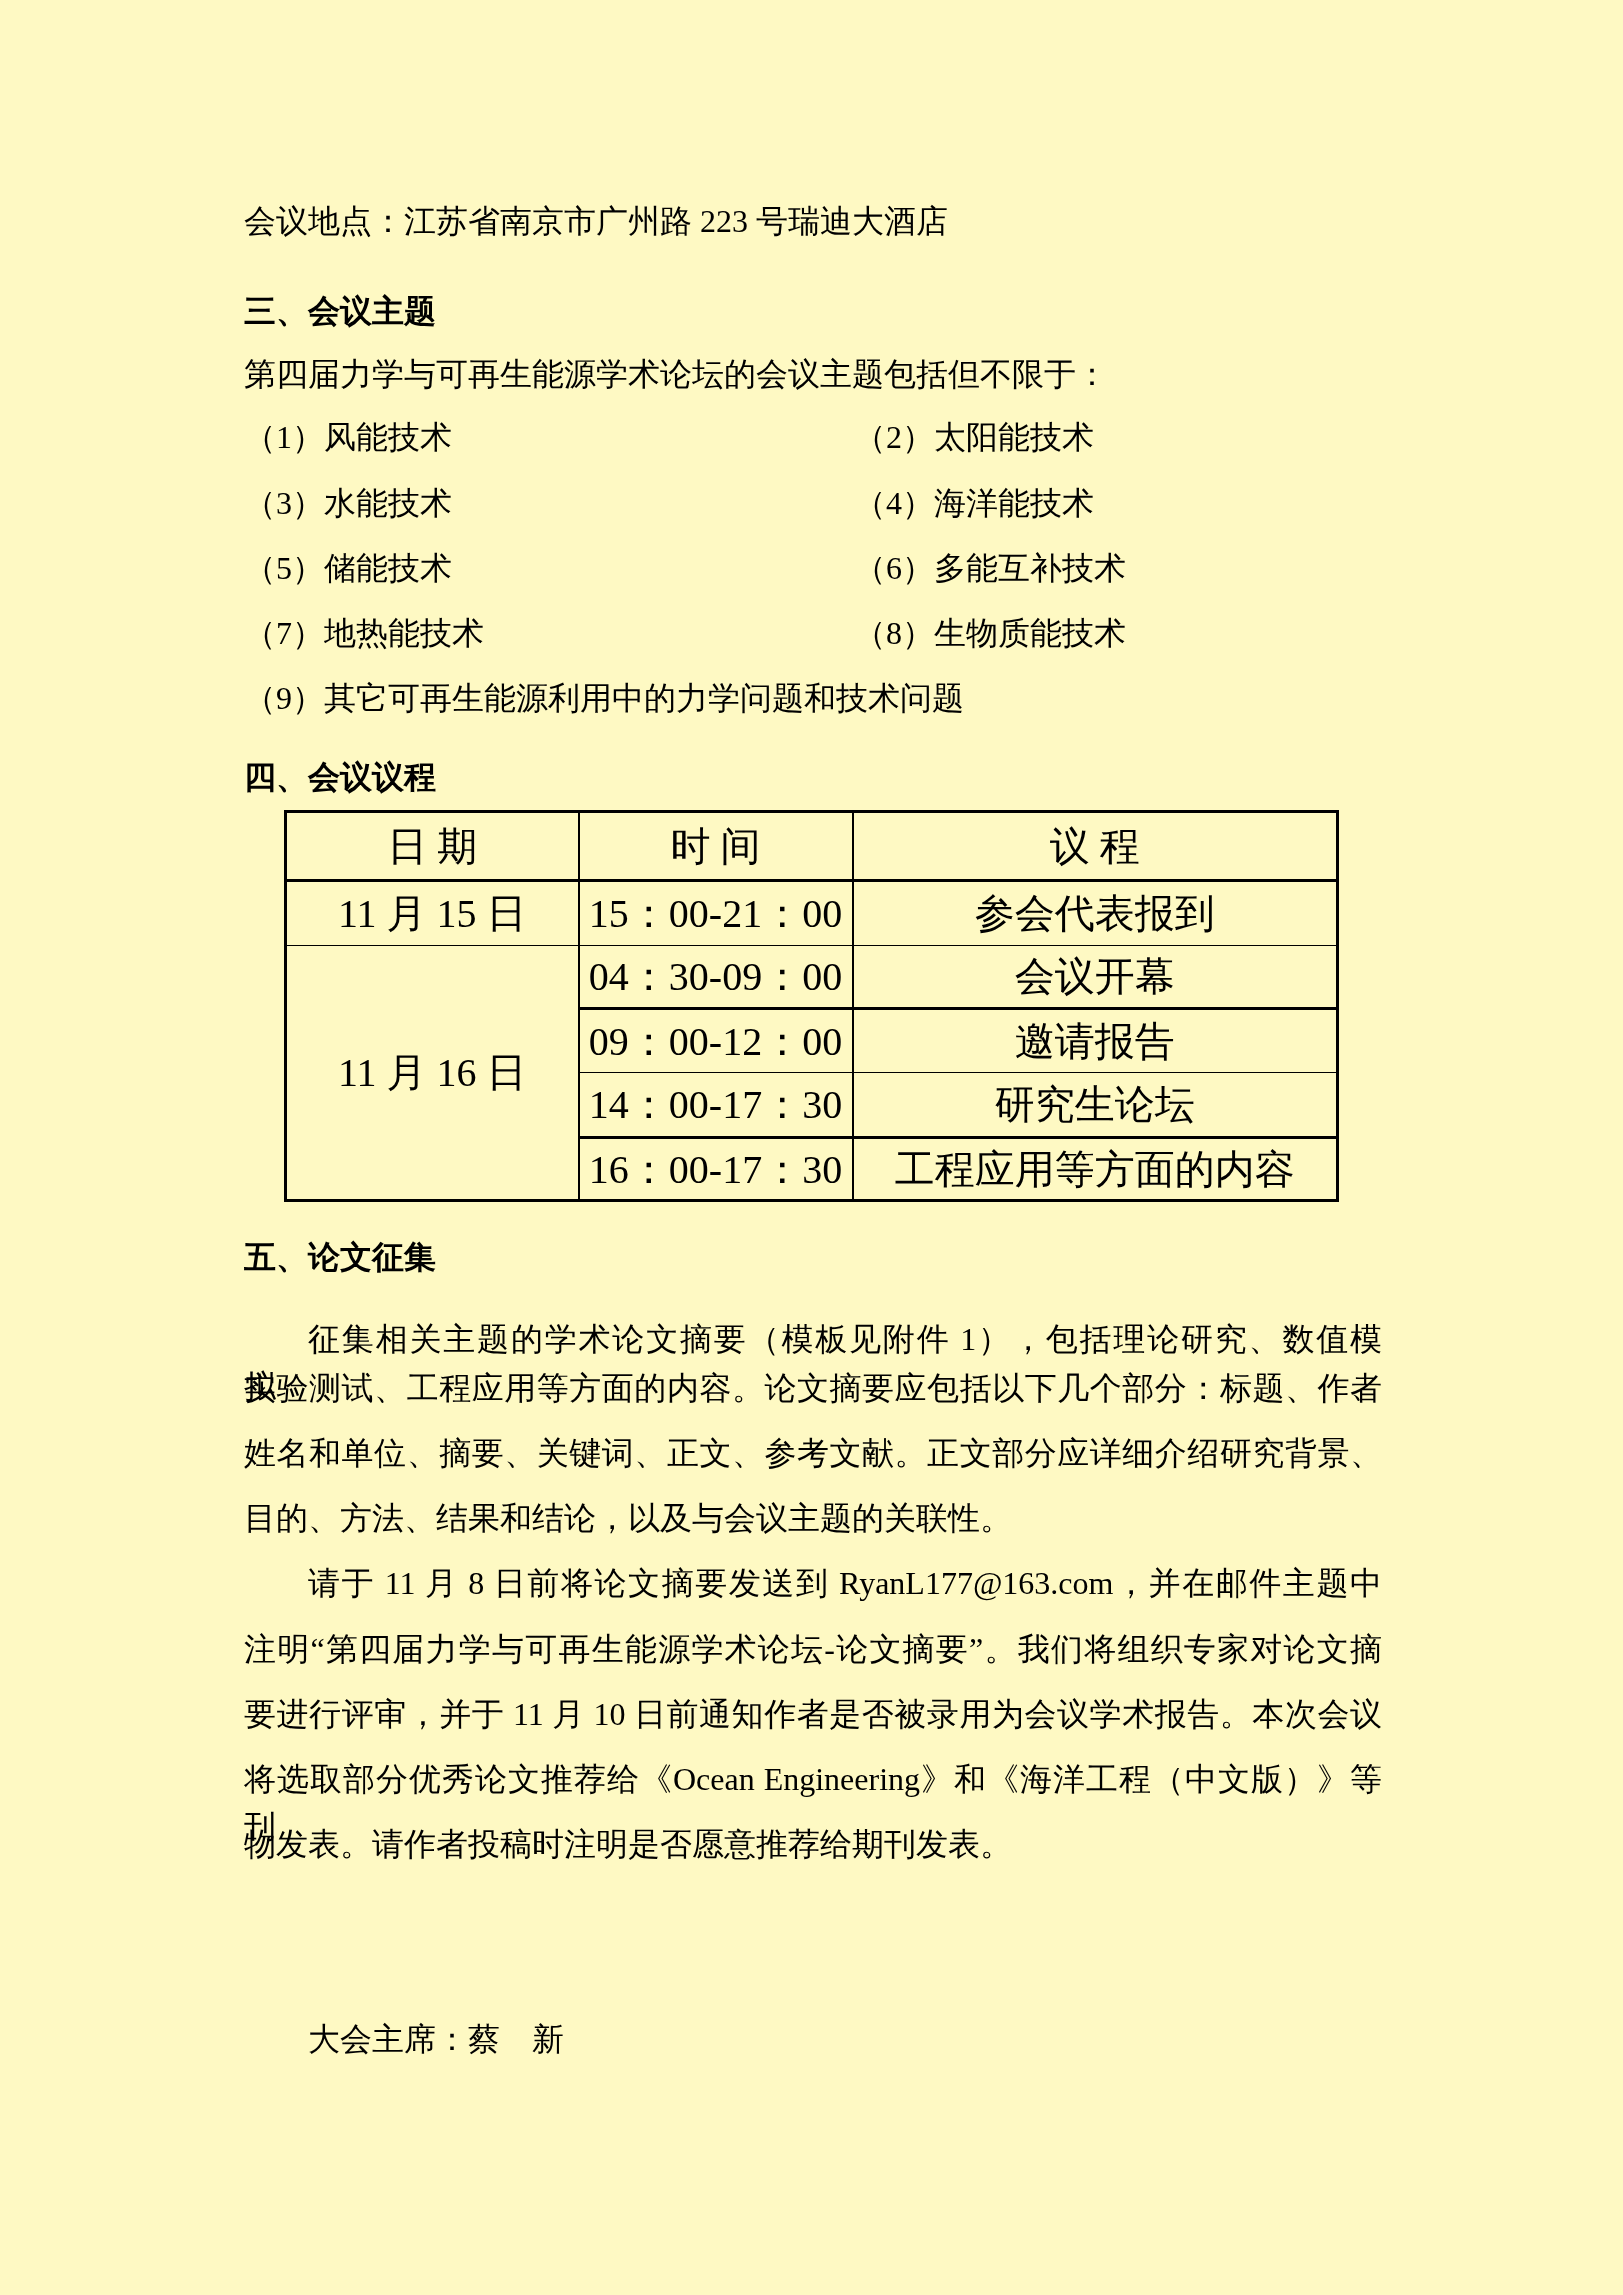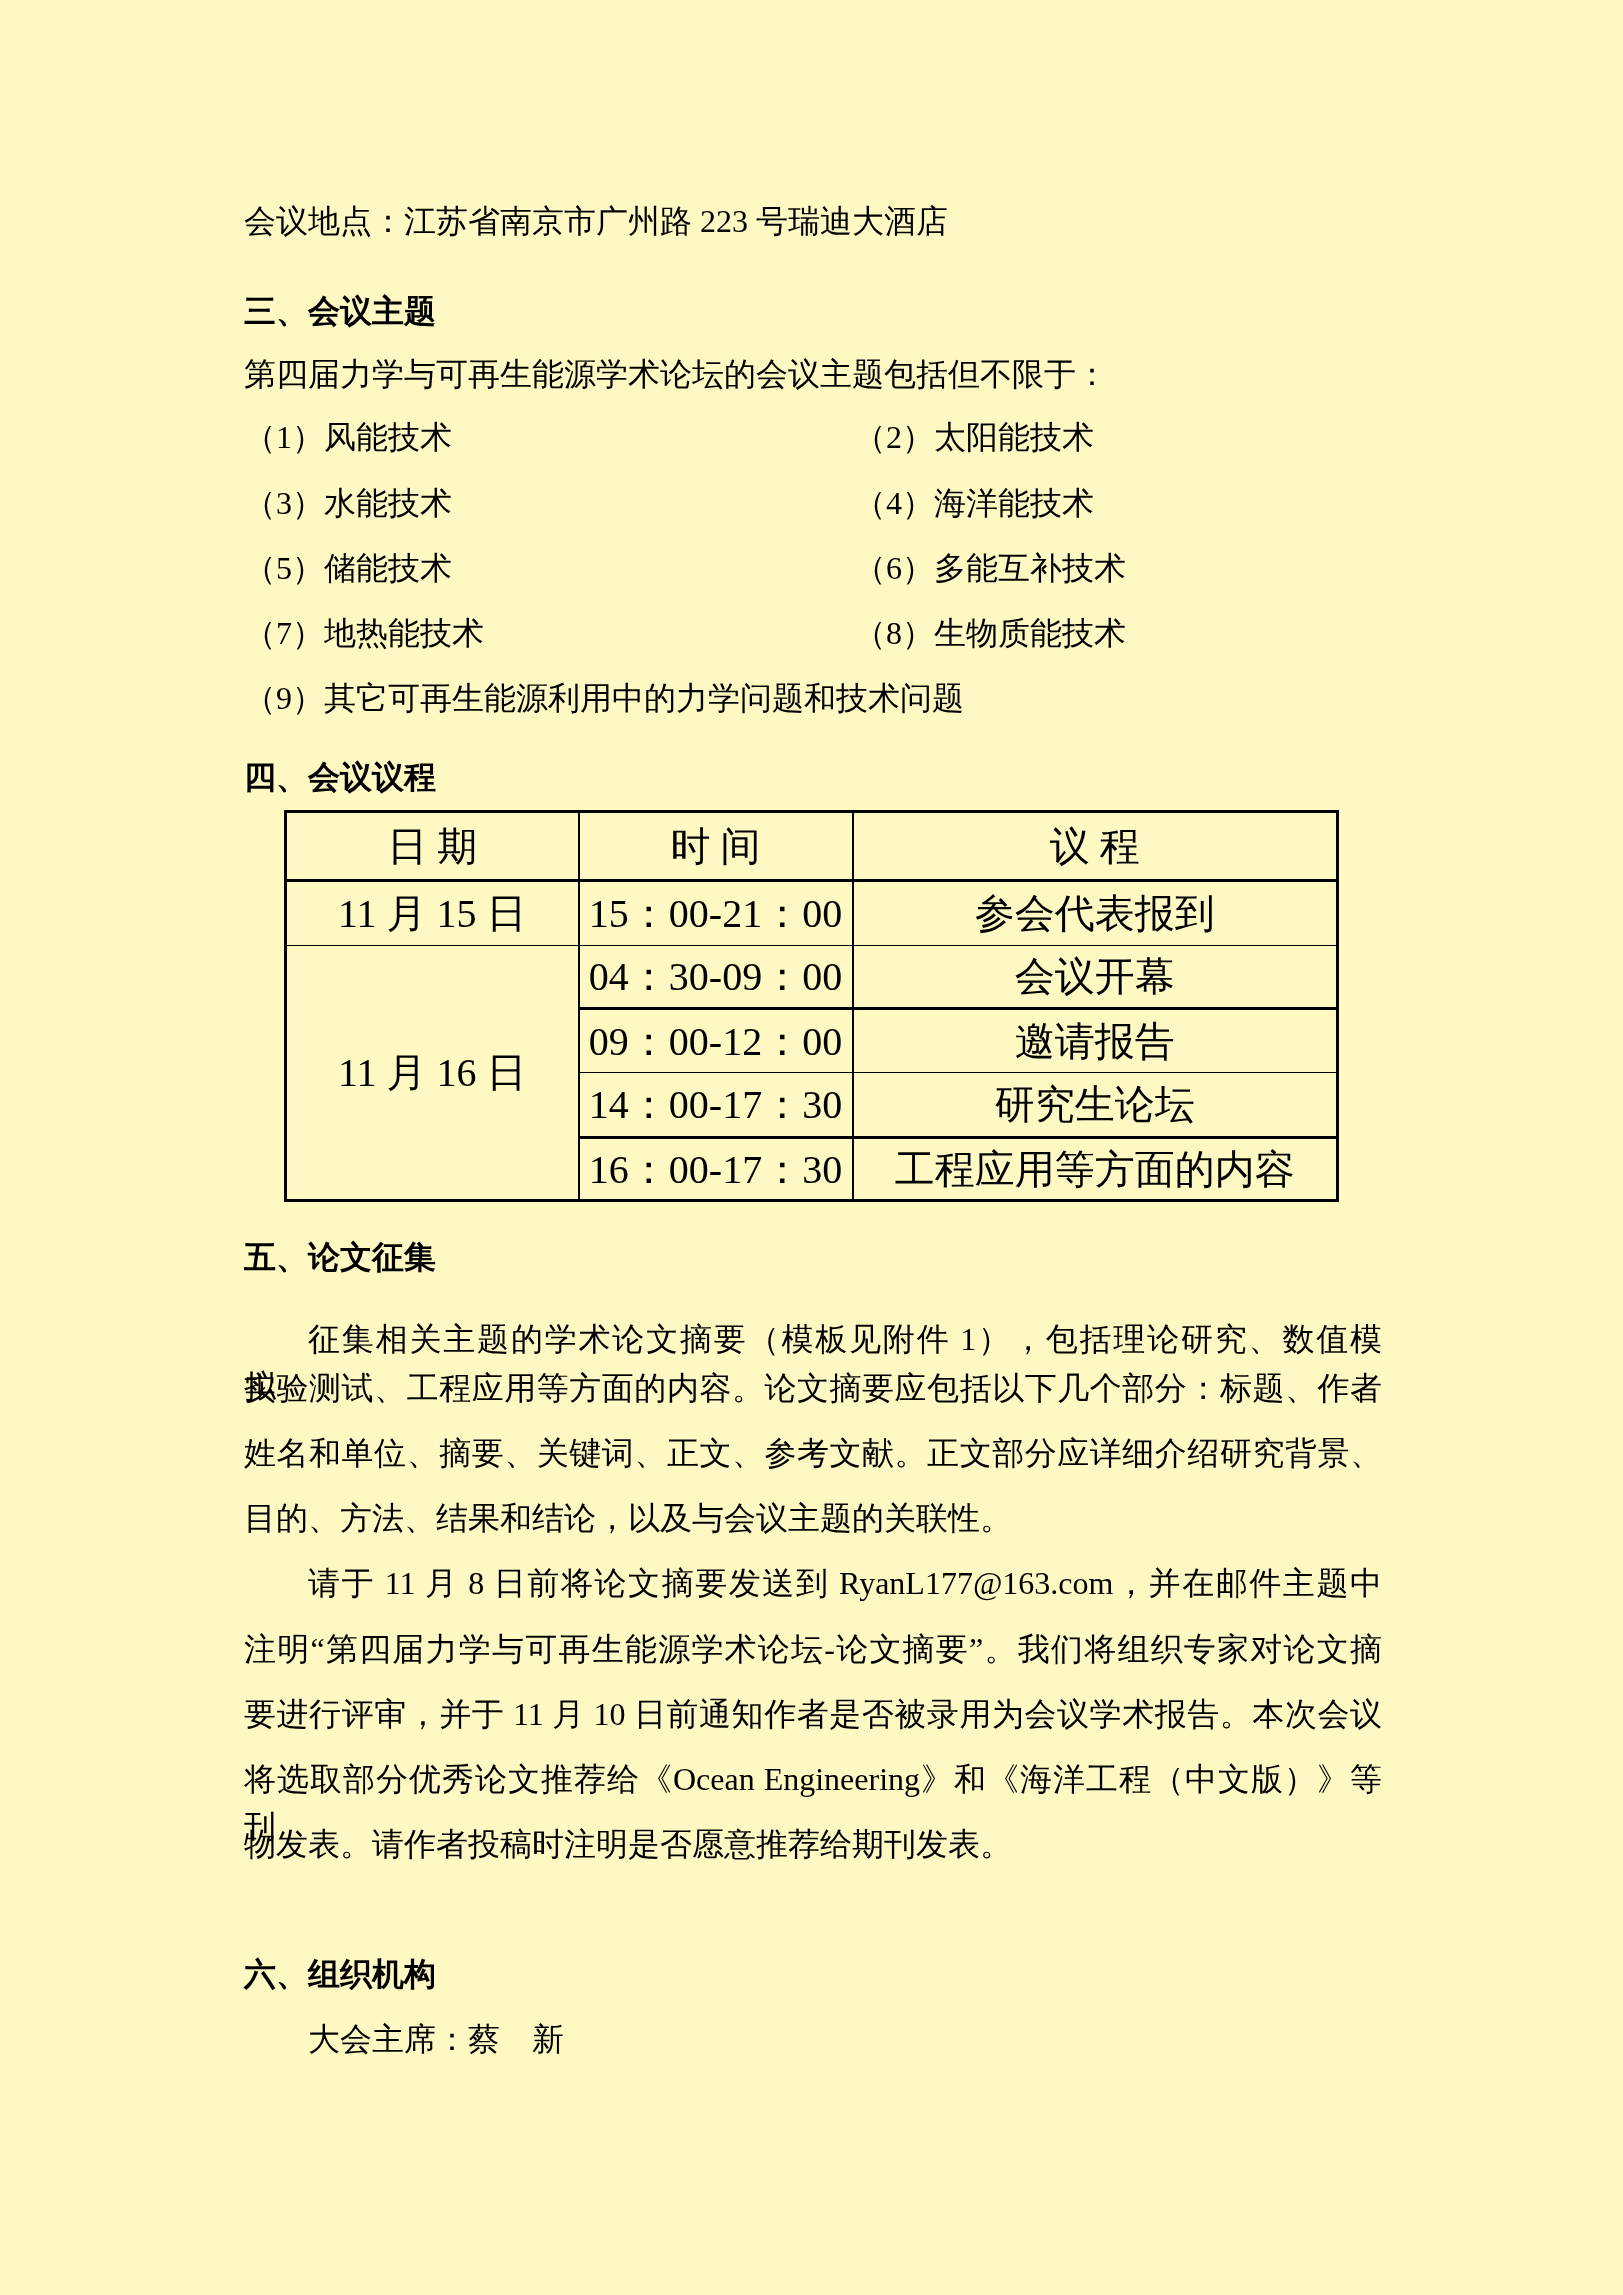--- a/index.html
+++ b/index.html
@@ -126,18 +126,17 @@
   <div class="tline jfull" style="top:1365px;">实验测试、工程应用等方面的内容。论文摘要应包括以下几个部分：标题、作者</div>
   <div class="tline jfull" style="top:1430px;">姓名和单位、摘要、关键词、正文、参考文献。正文部分应详细介绍研究背景、</div>
   <div class="tline wrapline" style="top:1495px;">目的、方法、结果和结论，以及与会议主题的关联性。</div>
 
   <div class="tline jfull indent" style="top:1560px;">请于 11 月 8 日前将论文摘要发送到 RyanL177@163.com，并在邮件主题中</div>
   <div class="tline jfull" style="top:1626px;">注明“第四届力学与可再生能源学术论坛-论文摘要”。我们将组织专家对论文摘</div>
   <div class="tline jfull" style="top:1691px;">要进行评审，并于 11 月 10 日前通知作者是否被录用为会议学术报告。本次会议</div>
   <div class="tline jfull" style="top:1756px;">将选取部分优秀论文推荐给《Ocean Engineering》和《海洋工程（中文版）》等刊</div>
   <div class="tline wrapline" style="top:1821px;">物发表。请作者投稿时注明是否愿意推荐给期刊发表。</div>
 
-  <div class="tline heading" style="top:1951px;">六、组织机构</div>
 
   <div class="tline indent" style="top:2016px;">大会主席：蔡　新</div>
 
 </div>
 
 
 </body></html>

